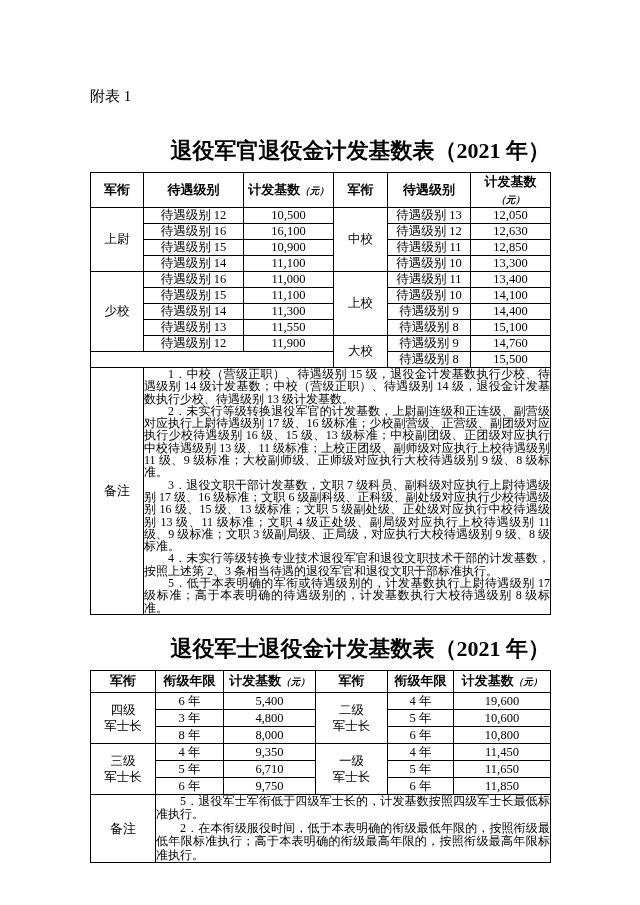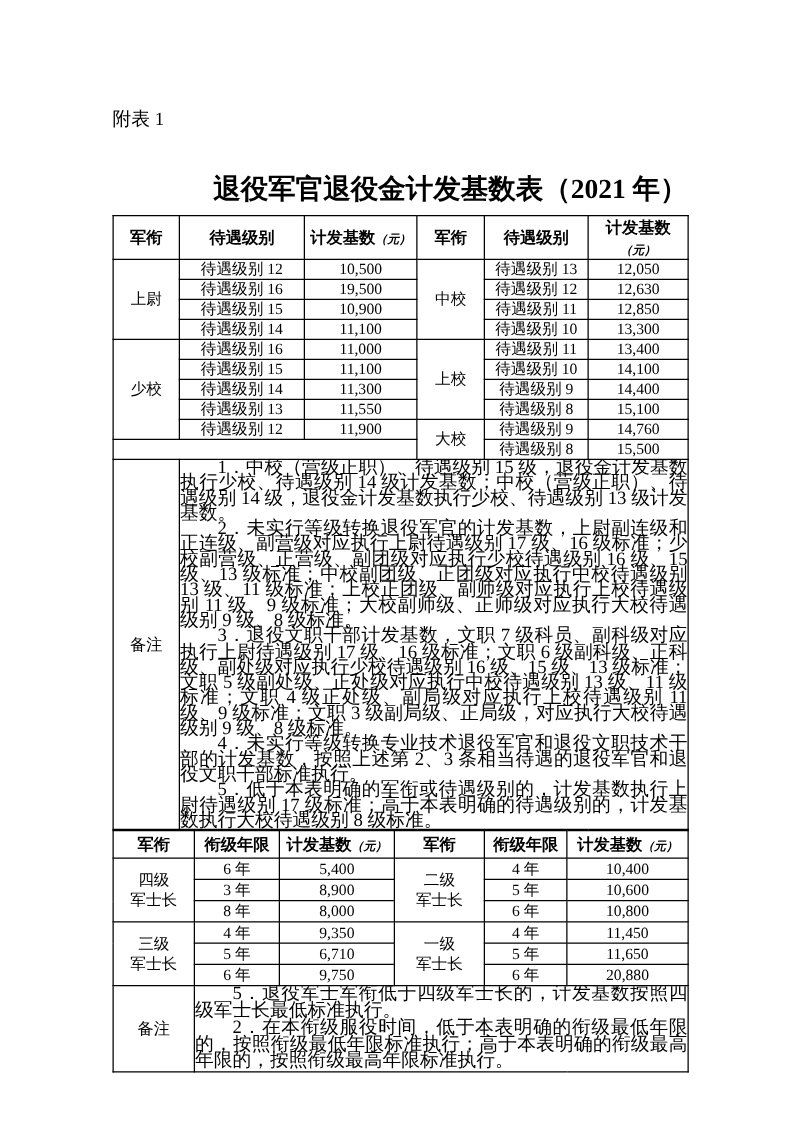--- a/index.html
+++ b/index.html
@@ -26,21 +26,21 @@
   }
   thead th { height: 21px; font-size: 13px; font-weight: bold; }
   .unit { font-size: 9.5px; font-style: italic; font-weight: bold; }
   .officer tbody td.data { height: 15px; line-height: 15px; font-size: 12.5px; }
   .soldier tbody td.data { height: 16px; line-height: 16px; font-size: 12.5px; }
   td.rank { font-size: 12.5px; margin-left: 10px; }
   td.rank.two-line { white-space: pre-line; line-height: 15px; }
   td.notes-label { font-size: 13px; }
   td.notes-cell { padding: 3px 6px 4px 6px; vertical-align: top; }
   p.note {
-    margin: 0; font-size: 15px; line-height: 12.3px;
+    margin: 0; font-size: 12px; line-height: 12.3px;
     text-align: justify; text-indent: 2em;
   }
   .soldier p.note { line-height: 13.5px; }
 </style>
 </head>
 <body>
 
 <div class="page">
   <div class="content">
 
@@ -71,21 +71,21 @@
         <tr>
           <td class="data rank" rowspan="4">上尉</td>
           <td class="data">待遇级别 12</td>
           <td class="data">10,500</td>
           <td class="data rank" rowspan="4">中校</td>
           <td class="data">待遇级别 13</td>
           <td class="data">12,050</td>
         </tr>
         <tr>
           <td class="data">待遇级别 16</td>
-          <td class="data">19,500</td>
+          <td class="data">16,100</td>
           <td class="data">待遇级别 12</td>
           <td class="data">12,630</td>
         </tr>
         <tr>
           <td class="data">待遇级别 15</td>
           <td class="data">10,900</td>
           <td class="data">待遇级别 11</td>
           <td class="data">12,850</td>
         </tr>
         <tr>
@@ -138,20 +138,21 @@
             <p class="note">1．中校（营级正职）、待遇级别 15 级，退役金计发基数执行少校、待遇级别 14 级计发基数；中校（营级正职）、待遇级别 14 级，退役金计发基数执行少校、待遇级别 13 级计发基数。</p>
             <p class="note">2．未实行等级转换退役军官的计发基数，上尉副连级和正连级、副营级对应执行上尉待遇级别 17 级、16 级标准；少校副营级、正营级、副团级对应执行少校待遇级别 16 级、15 级、13 级标准；中校副团级、正团级对应执行中校待遇级别 13 级、11 级标准；上校正团级、副师级对应执行上校待遇级别 11 级、9 级标准；大校副师级、正师级对应执行大校待遇级别 9 级、8 级标准。</p>
             <p class="note">3．退役文职干部计发基数，文职 7 级科员、副科级对应执行上尉待遇级别 17 级、16 级标准；文职 6 级副科级、正科级、副处级对应执行少校待遇级别 16 级、15 级、13 级标准；文职 5 级副处级、正处级对应执行中校待遇级别 13 级、11 级标准；文职 4 级正处级、副局级对应执行上校待遇级别 11 级、9 级标准；文职 3 级副局级、正局级，对应执行大校待遇级别 9 级、8 级标准。</p>
             <p class="note">4．未实行等级转换专业技术退役军官和退役文职技术干部的计发基数，按照上述第 2、3 条相当待遇的退役军官和退役文职干部标准执行。</p>
             <p class="note">5．低于本表明确的军衔或待遇级别的，计发基数执行上尉待遇级别 17 级标准；高于本表明确的待遇级别的，计发基数执行大校待遇级别 8 级标准。</p>
           </td>
         </tr>
       </tbody>
     </table>
 
+    <h1 class="tbl-title second">退役军士退役金计发基数表（2021 年）</h1>
 
     <table class="datatable soldier">
       <colgroup>
         <col style="width:65px">
           <col style="width:68px">
           <col style="width:92px">
         <col style="width:72px">
           <col style="width:66px">
           <col style="width:97px">
       </colgroup>
@@ -167,25 +168,25 @@
       </thead>
       <tbody>
         <tr>
           <td class="data rank two-line" rowspan="3">四级
 军士长</td>
           <td class="data">6 年</td>
           <td class="data">5,400</td>
           <td class="data rank two-line" rowspan="3">二级
 军士长</td>
           <td class="data">4 年</td>
-          <td class="data">10,400</td>
+          <td class="data">19,600</td>
         </tr>
         <tr>
           <td class="data">3 年</td>
-          <td class="data">8,900</td>
+          <td class="data">4,800</td>
           <td class="data">5 年</td>
           <td class="data">10,600</td>
         </tr>
         <tr>
           <td class="data">8 年</td>
           <td class="data">8,000</td>
           <td class="data">6 年</td>
           <td class="data">10,800</td>
         </tr>
         <tr>
@@ -201,21 +202,21 @@
         <tr>
           <td class="data">5 年</td>
           <td class="data">6,710</td>
           <td class="data">5 年</td>
           <td class="data">11,650</td>
         </tr>
         <tr>
           <td class="data">6 年</td>
           <td class="data">9,750</td>
           <td class="data">6 年</td>
-          <td class="data">20,880</td>
+          <td class="data">11,850</td>
         </tr>
         <tr>
           <td class="notes-label">备注</td>
           <td class="notes-cell" colspan="5">
             <p class="note">5．退役军士军衔低于四级军士长的，计发基数按照四级军士长最低标准执行。</p>
             <p class="note">2．在本衔级服役时间，低于本表明确的衔级最低年限的，按照衔级最低年限标准执行；高于本表明确的衔级最高年限的，按照衔级最高年限标准执行。</p>
           </td>
         </tr>
       </tbody>
     </table>

